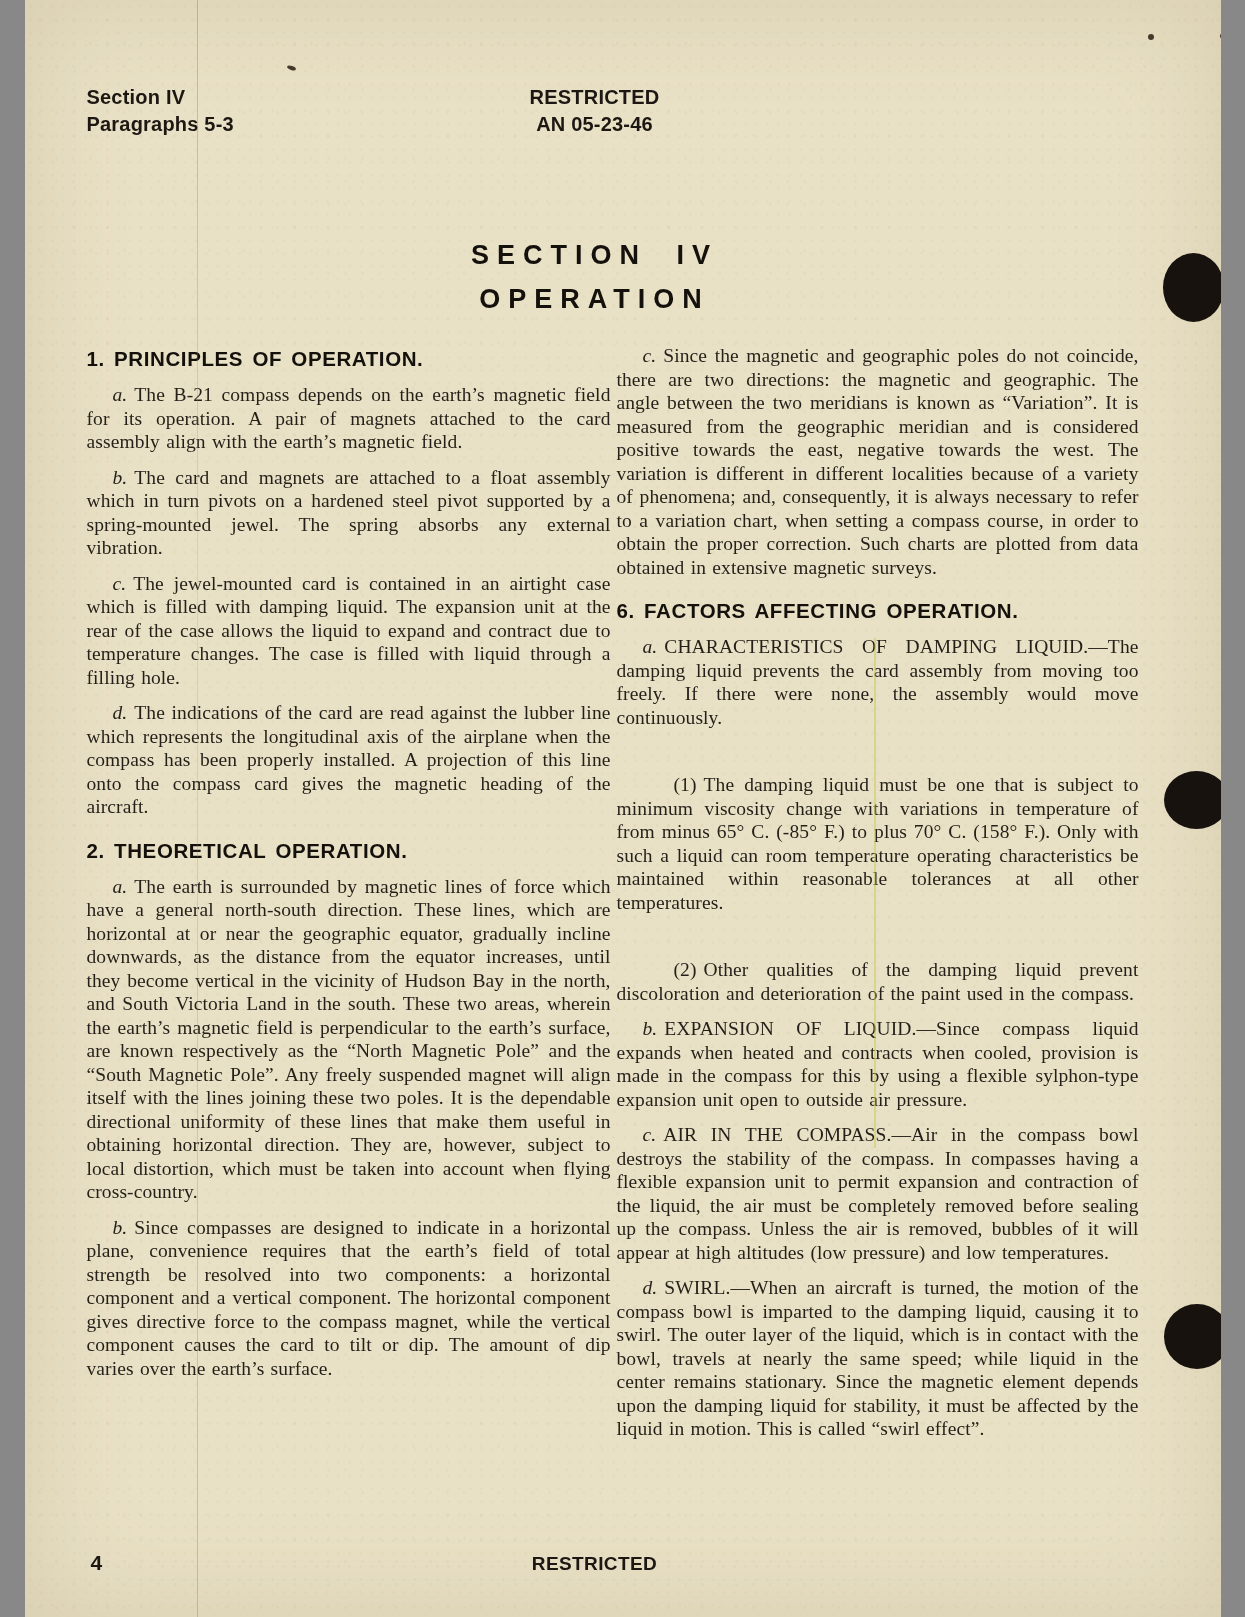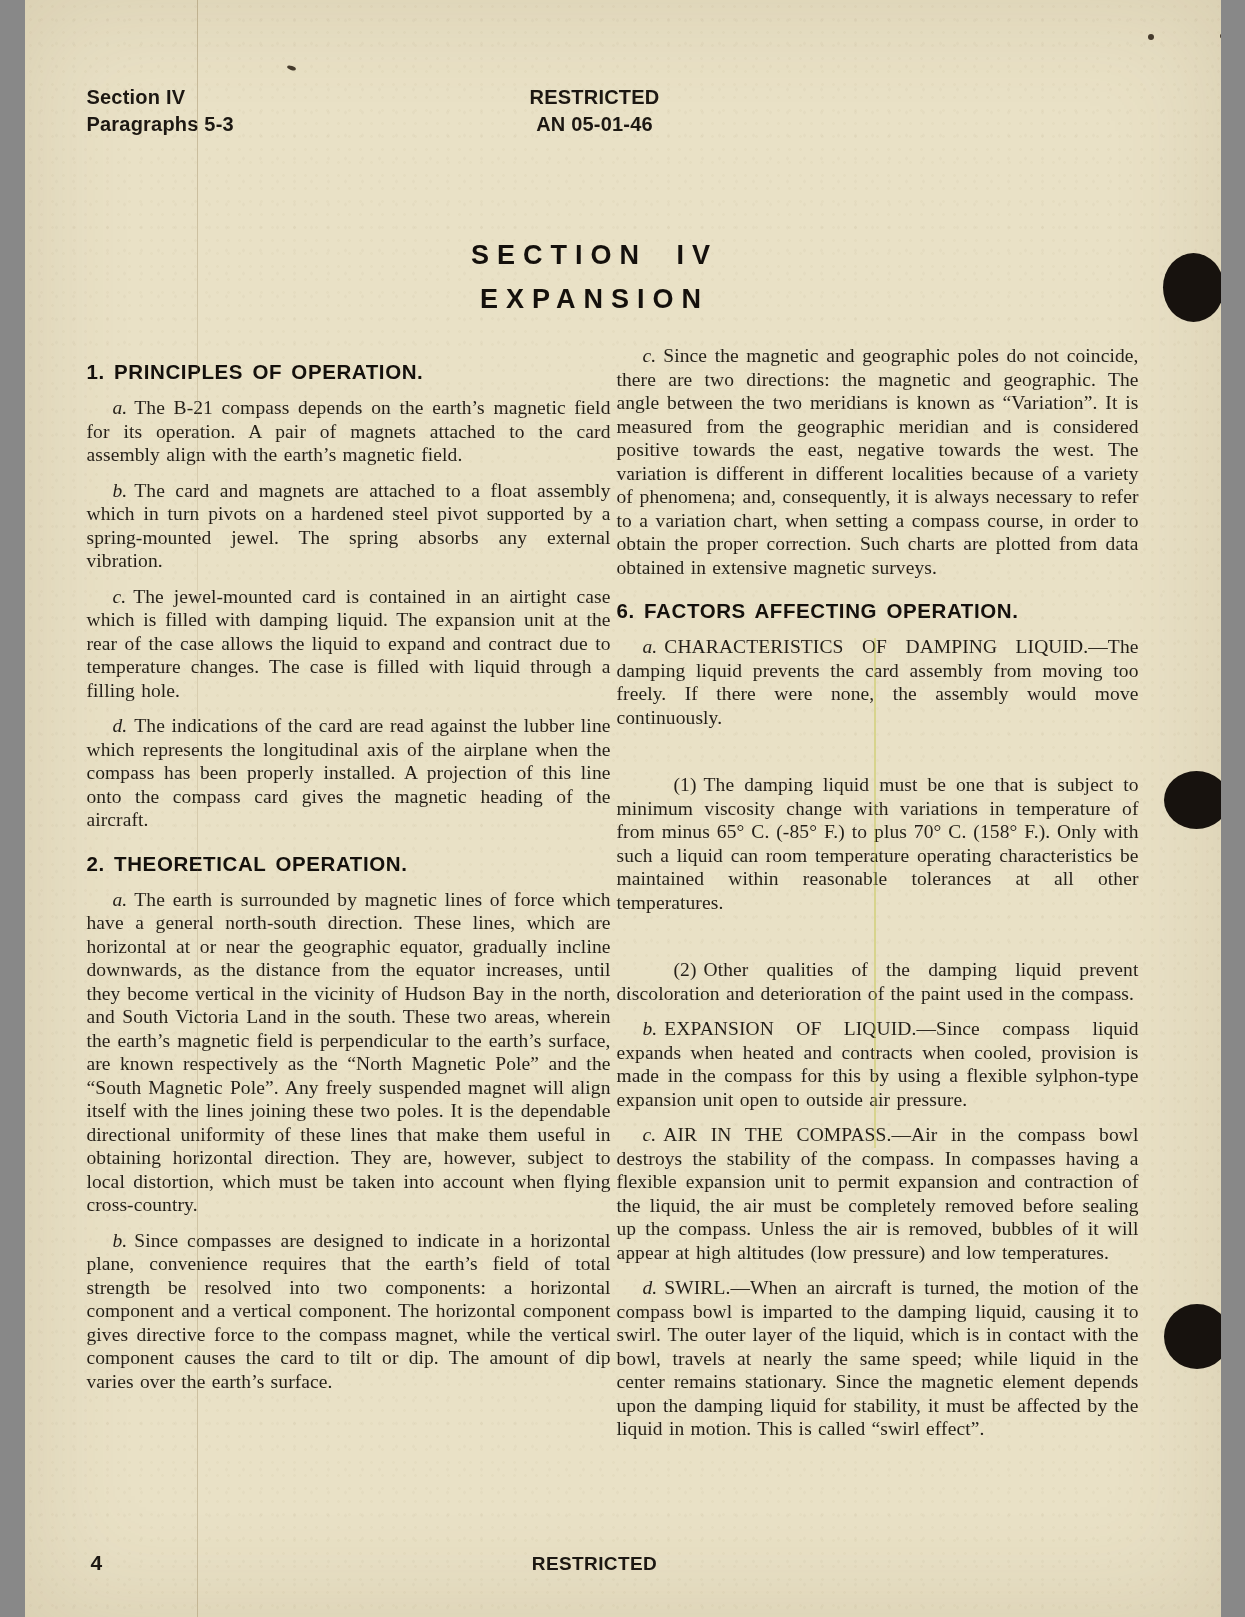--- a/index.html
+++ b/index.html
@@ -47,21 +47,21 @@
   }
   .col-left{ left:62px; }
   .col-right{ left:592px; width:522px; }
 
   .sec-heading{
     font-family:"Liberation Sans", sans-serif; font-weight:bold;
     font-size:20.5px; line-height:24px; letter-spacing:.6px; word-spacing:3px;
     color:var(--heading-ink,#14100c);
     margin:20px 0 12px; text-align:left;
   }
-  .col > .sec-heading:first-child{ margin-top:16px; }
+  .col > .sec-heading:first-child{ margin-top:3px; }
   .para{ margin:0 0 12px; text-indent:26px; }
   .para.sub{ text-indent:57px;margin-top:44px; }
   .para:last-child{ margin-bottom:0; }
   .plabel{ margin-right:7px; }
   i.plabel{ font-style:italic; }
 
   .ftr-num{
     position:absolute; left:66px; top:1551px;
     font-family:"Liberation Sans", sans-serif; font-weight:bold;
     font-size:21px; color:#1c1712;
@@ -102,26 +102,26 @@
 
 <div class="page">
 
   <div class="hdr-left">
     <div>Section IV</div>
     <div>Paragraphs 5-3</div>
   </div>
 
   <div class="hdr-center">
     <div>RESTRICTED</div>
-    <div>AN 05-01-46</div>
+    <div>AN 05-23-46</div>
   </div>
 
   <div class="page-title">
     <div>SECTION IV</div>
-    <div>EXPANSION</div>
+    <div>OPERATION</div>
   </div>
 
   <div class="col col-left">
       <div class="sec-heading">1. PRINCIPLES OF OPERATION.</div>
       <p class="para"><i class="plabel">a.</i>The B-21 compass depends on the earth’s magnetic field for its operation. A pair of magnets attached to the card assembly align with the earth’s magnetic field.</p>
       <p class="para"><i class="plabel">b.</i>The card and magnets are attached to a float assembly which in turn pivots on a hardened steel pivot supported by a spring-mounted jewel. The spring absorbs any external vibration.</p>
       <p class="para"><i class="plabel">c.</i>The jewel-mounted card is contained in an airtight case which is filled with damping liquid. The expansion unit at the rear of the case allows the liquid to expand and contract due to temperature changes. The case is filled with liquid through a filling hole.</p>
       <p class="para"><i class="plabel">d.</i>The indications of the card are read against the lubber line which represents the longitudinal axis of the airplane when the compass has been properly installed. A projection of this line onto the compass card gives the magnetic heading of the aircraft.</p>
       <div class="sec-heading">2. THEORETICAL OPERATION.</div>
       <p class="para"><i class="plabel">a.</i>The earth is surrounded by magnetic lines of force which have a general north-south direction. These lines, which are horizontal at or near the geographic equator, gradually incline downwards, as the distance from the equator increases, until they become vertical in the vicinity of Hudson Bay in the north, and South Victoria Land in the south. These two areas, wherein the earth’s magnetic field is perpendicular to the earth’s surface, are known respectively as the “North Magnetic Pole” and the “South Magnetic Pole”. Any freely suspended magnet will align itself with the lines joining these two poles. It is the dependable directional uniformity of these lines that make them useful in obtaining horizontal direction. They are, however, subject to local distortion, which must be taken into account when flying cross-country.</p>

